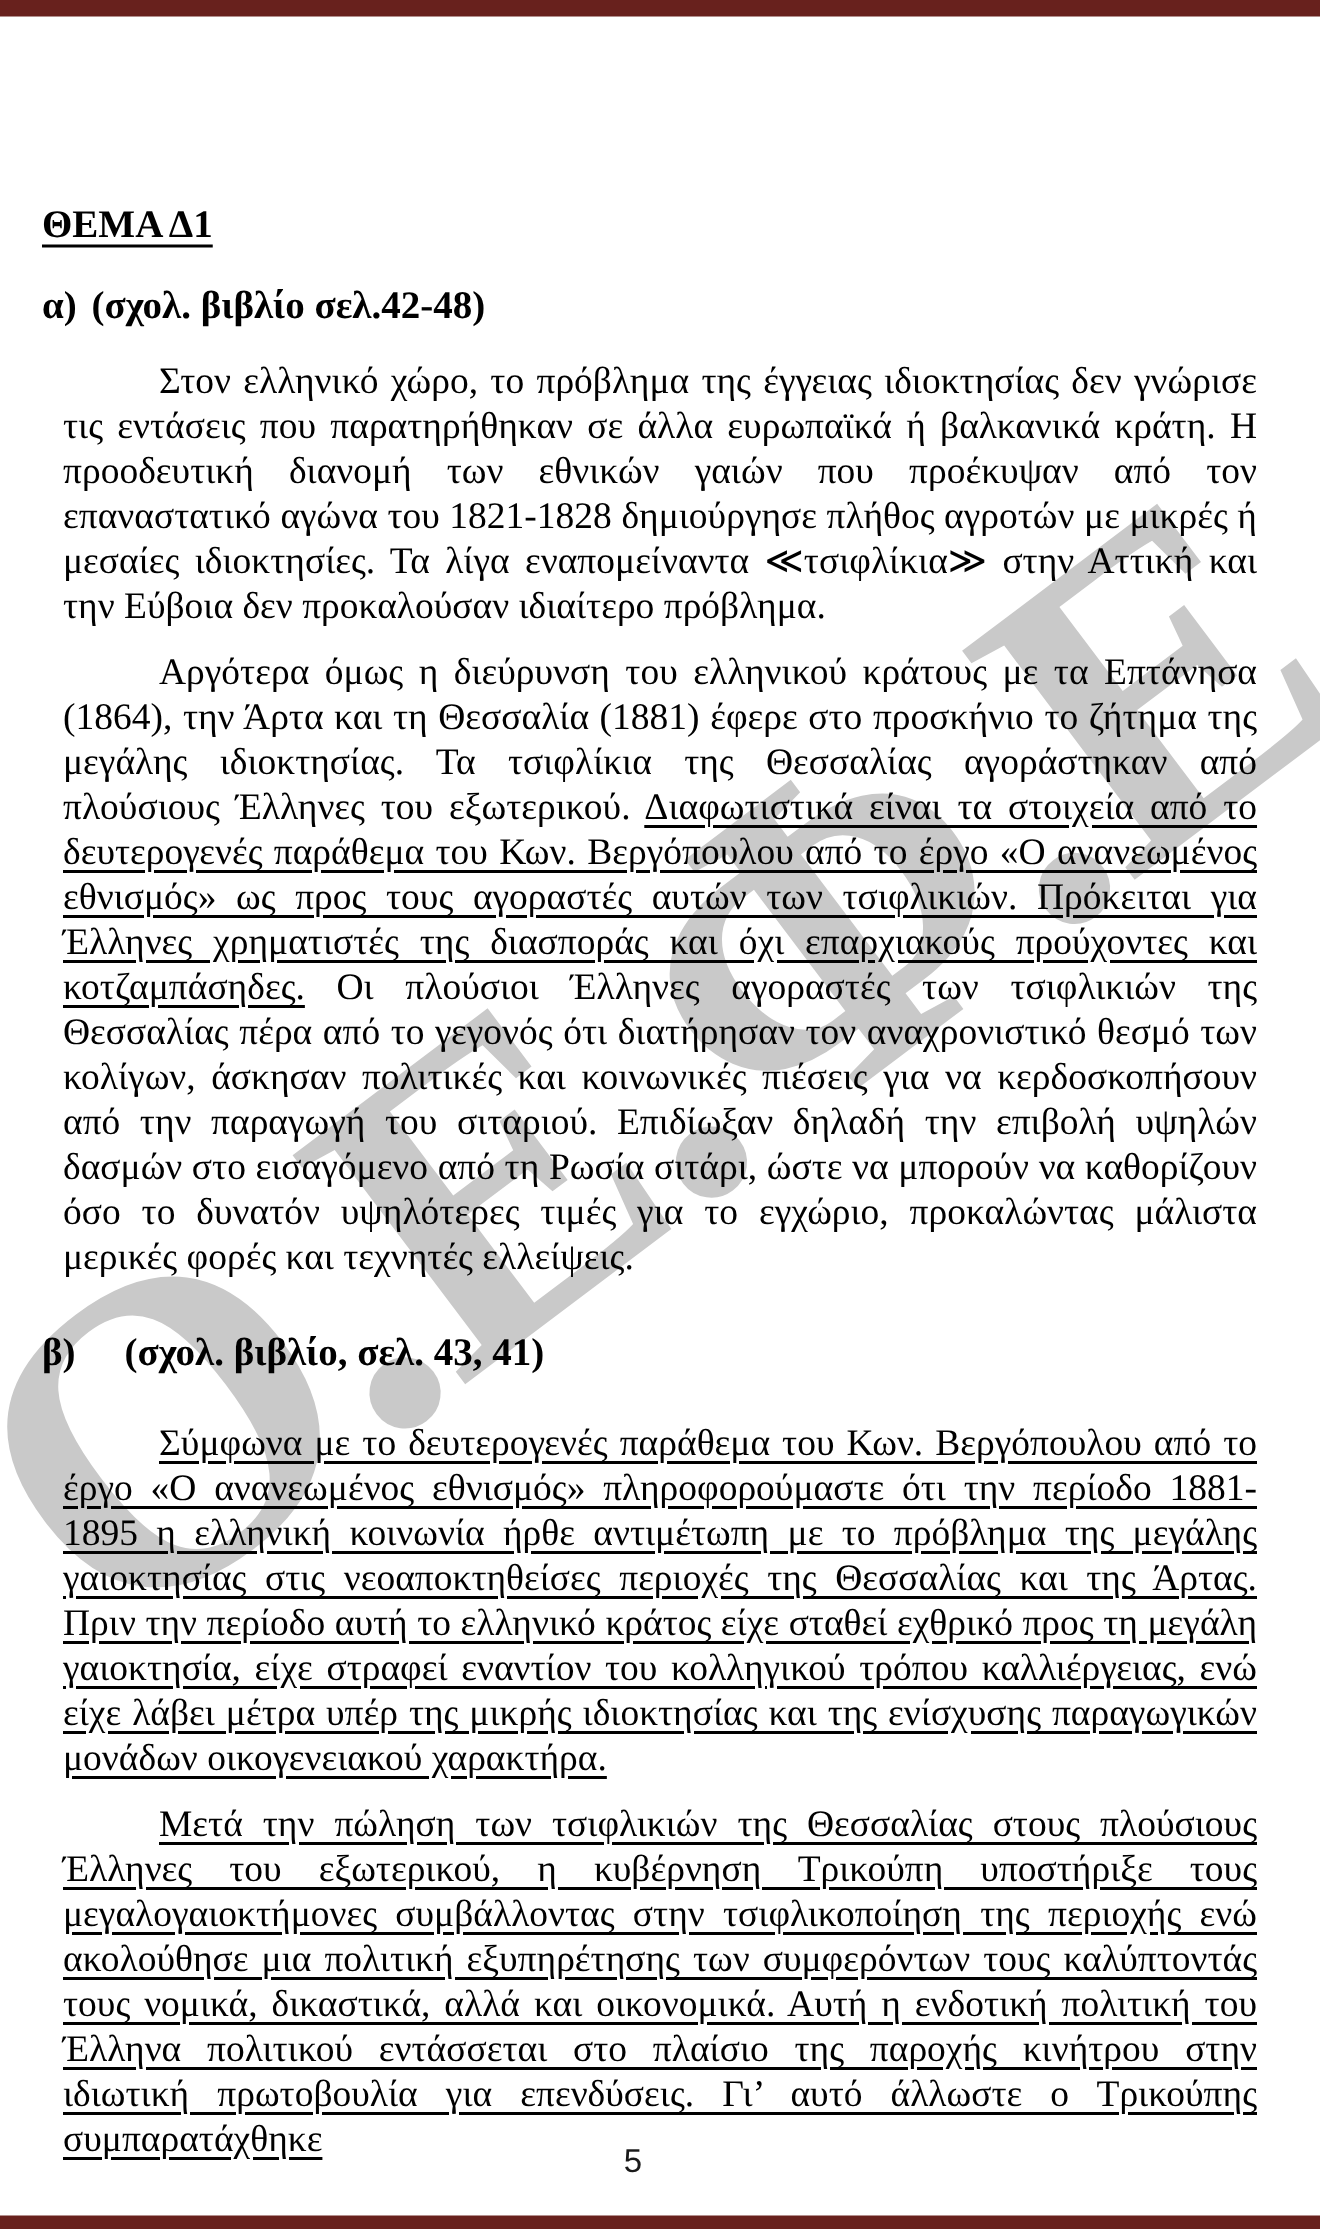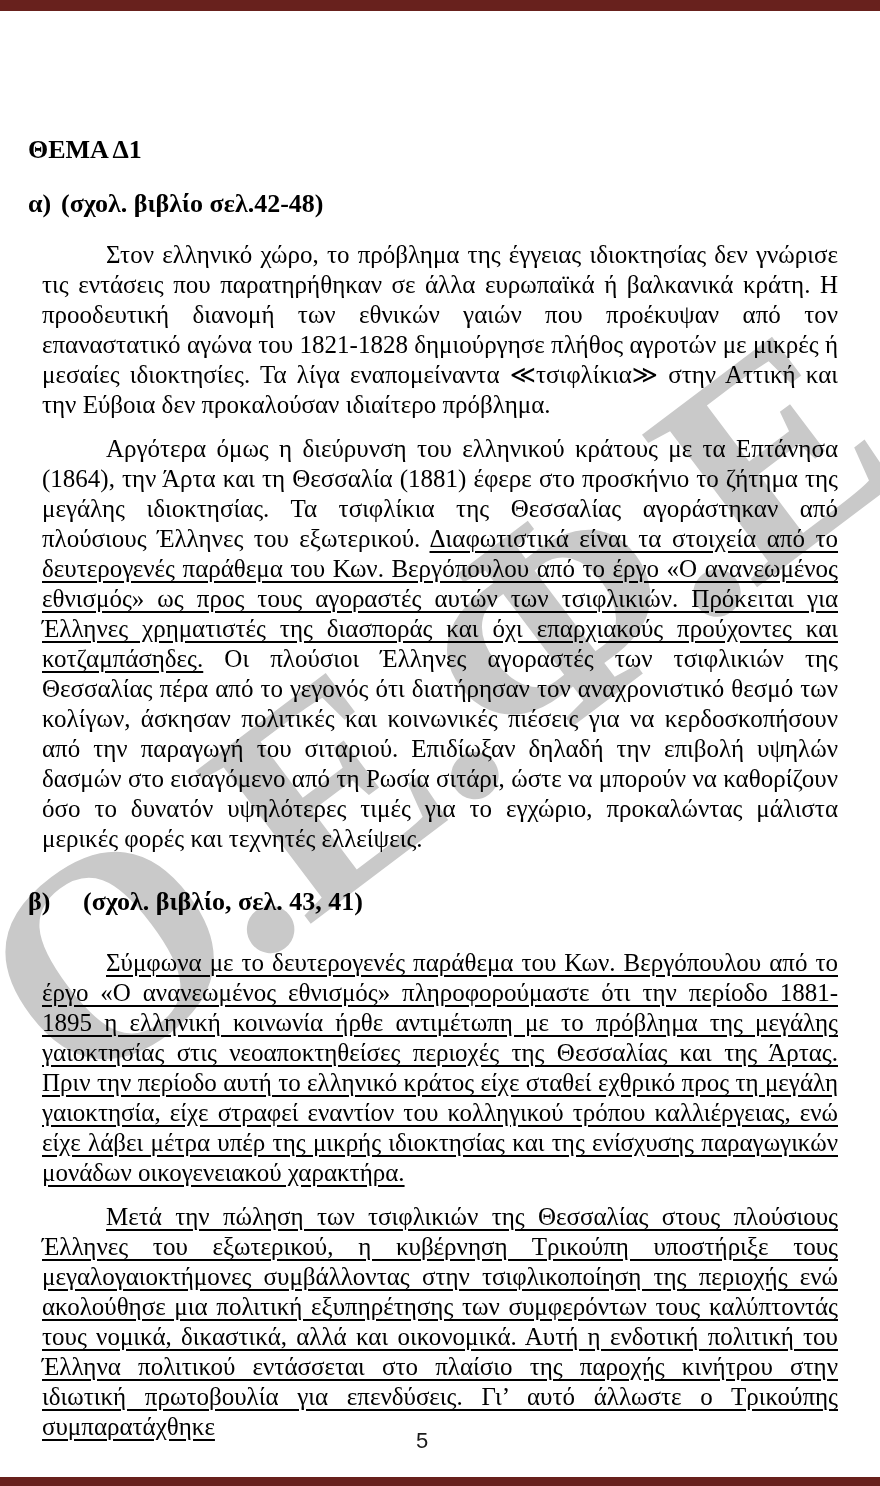--- a/index.html
+++ b/index.html
@@ -49,20 +49,21 @@
     z-index: 2;
   }
 
   h1.doc-title {
     margin: 134px 0 0 0;
     font-size: 26px;
     font-weight: bold;
     line-height: 32px;
   }
   h1.doc-title .ul {
+    text-decoration: underline;
     text-decoration-thickness: 2px;
     text-underline-offset: 5px;
     margin-top: 20px;
   }
 
   .subhead {
     display: flex;
     margin: 22px 0 0 0;
     font-size: 26px;
     font-weight: bold;

